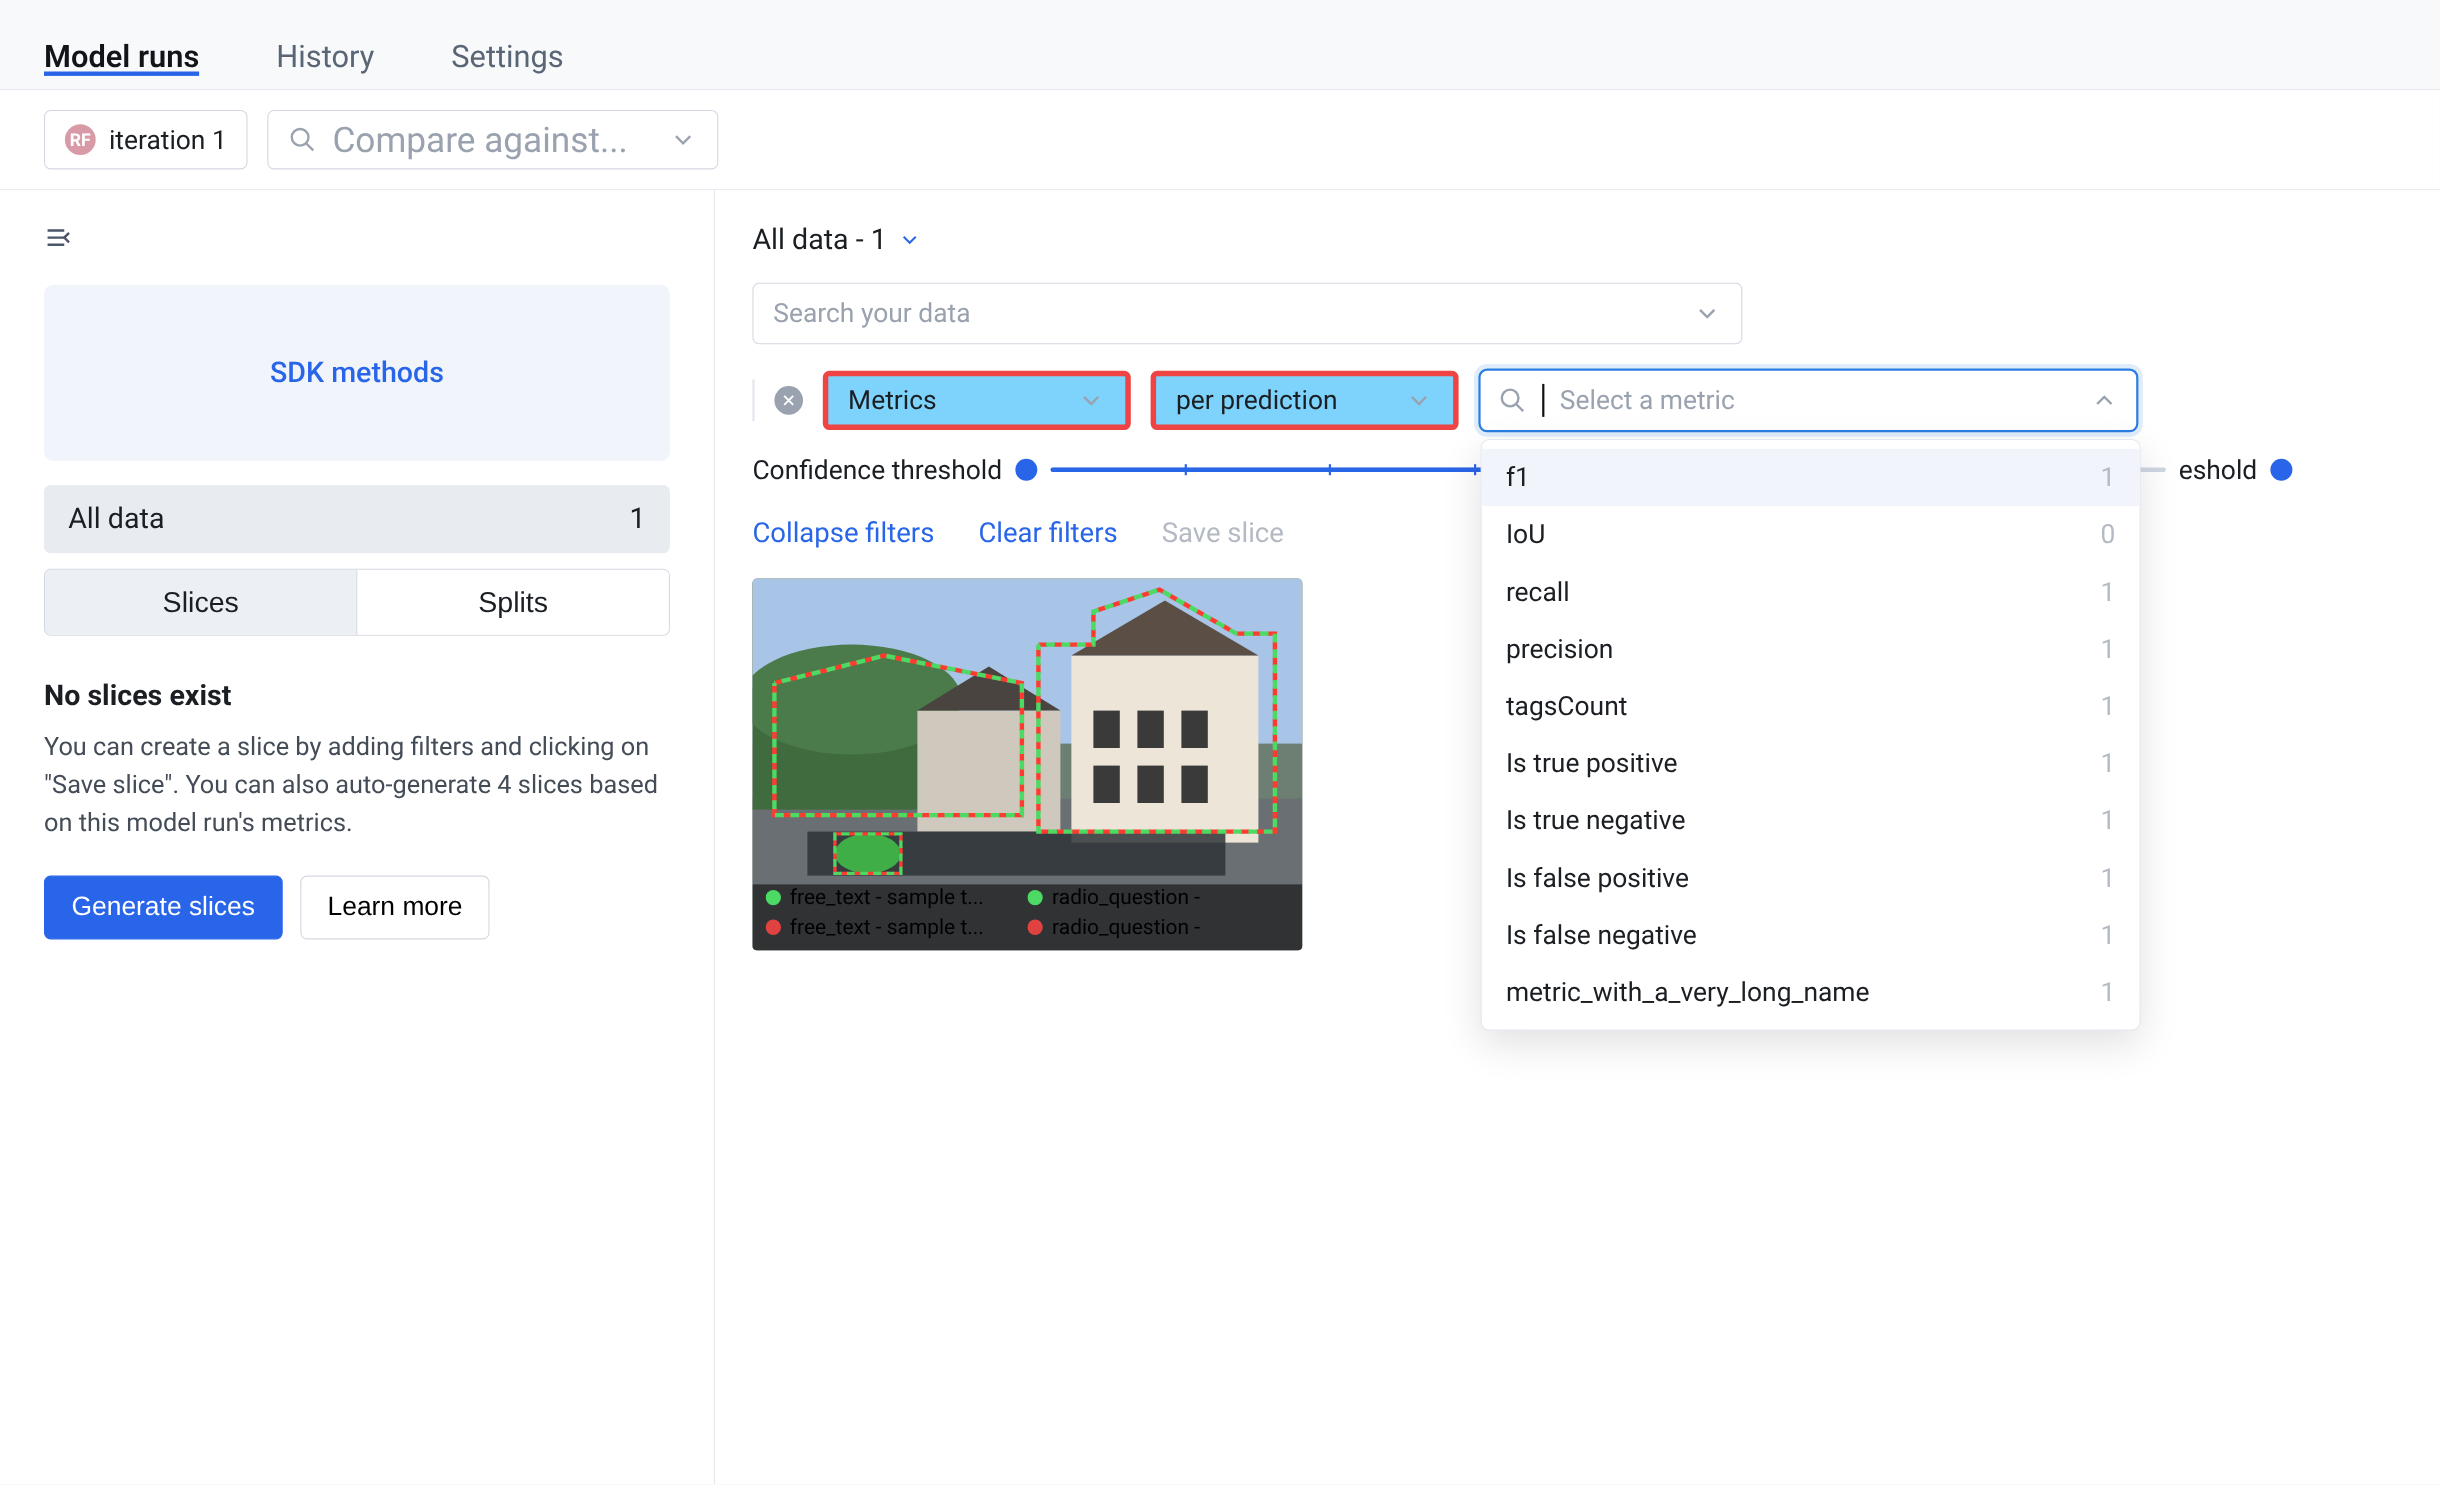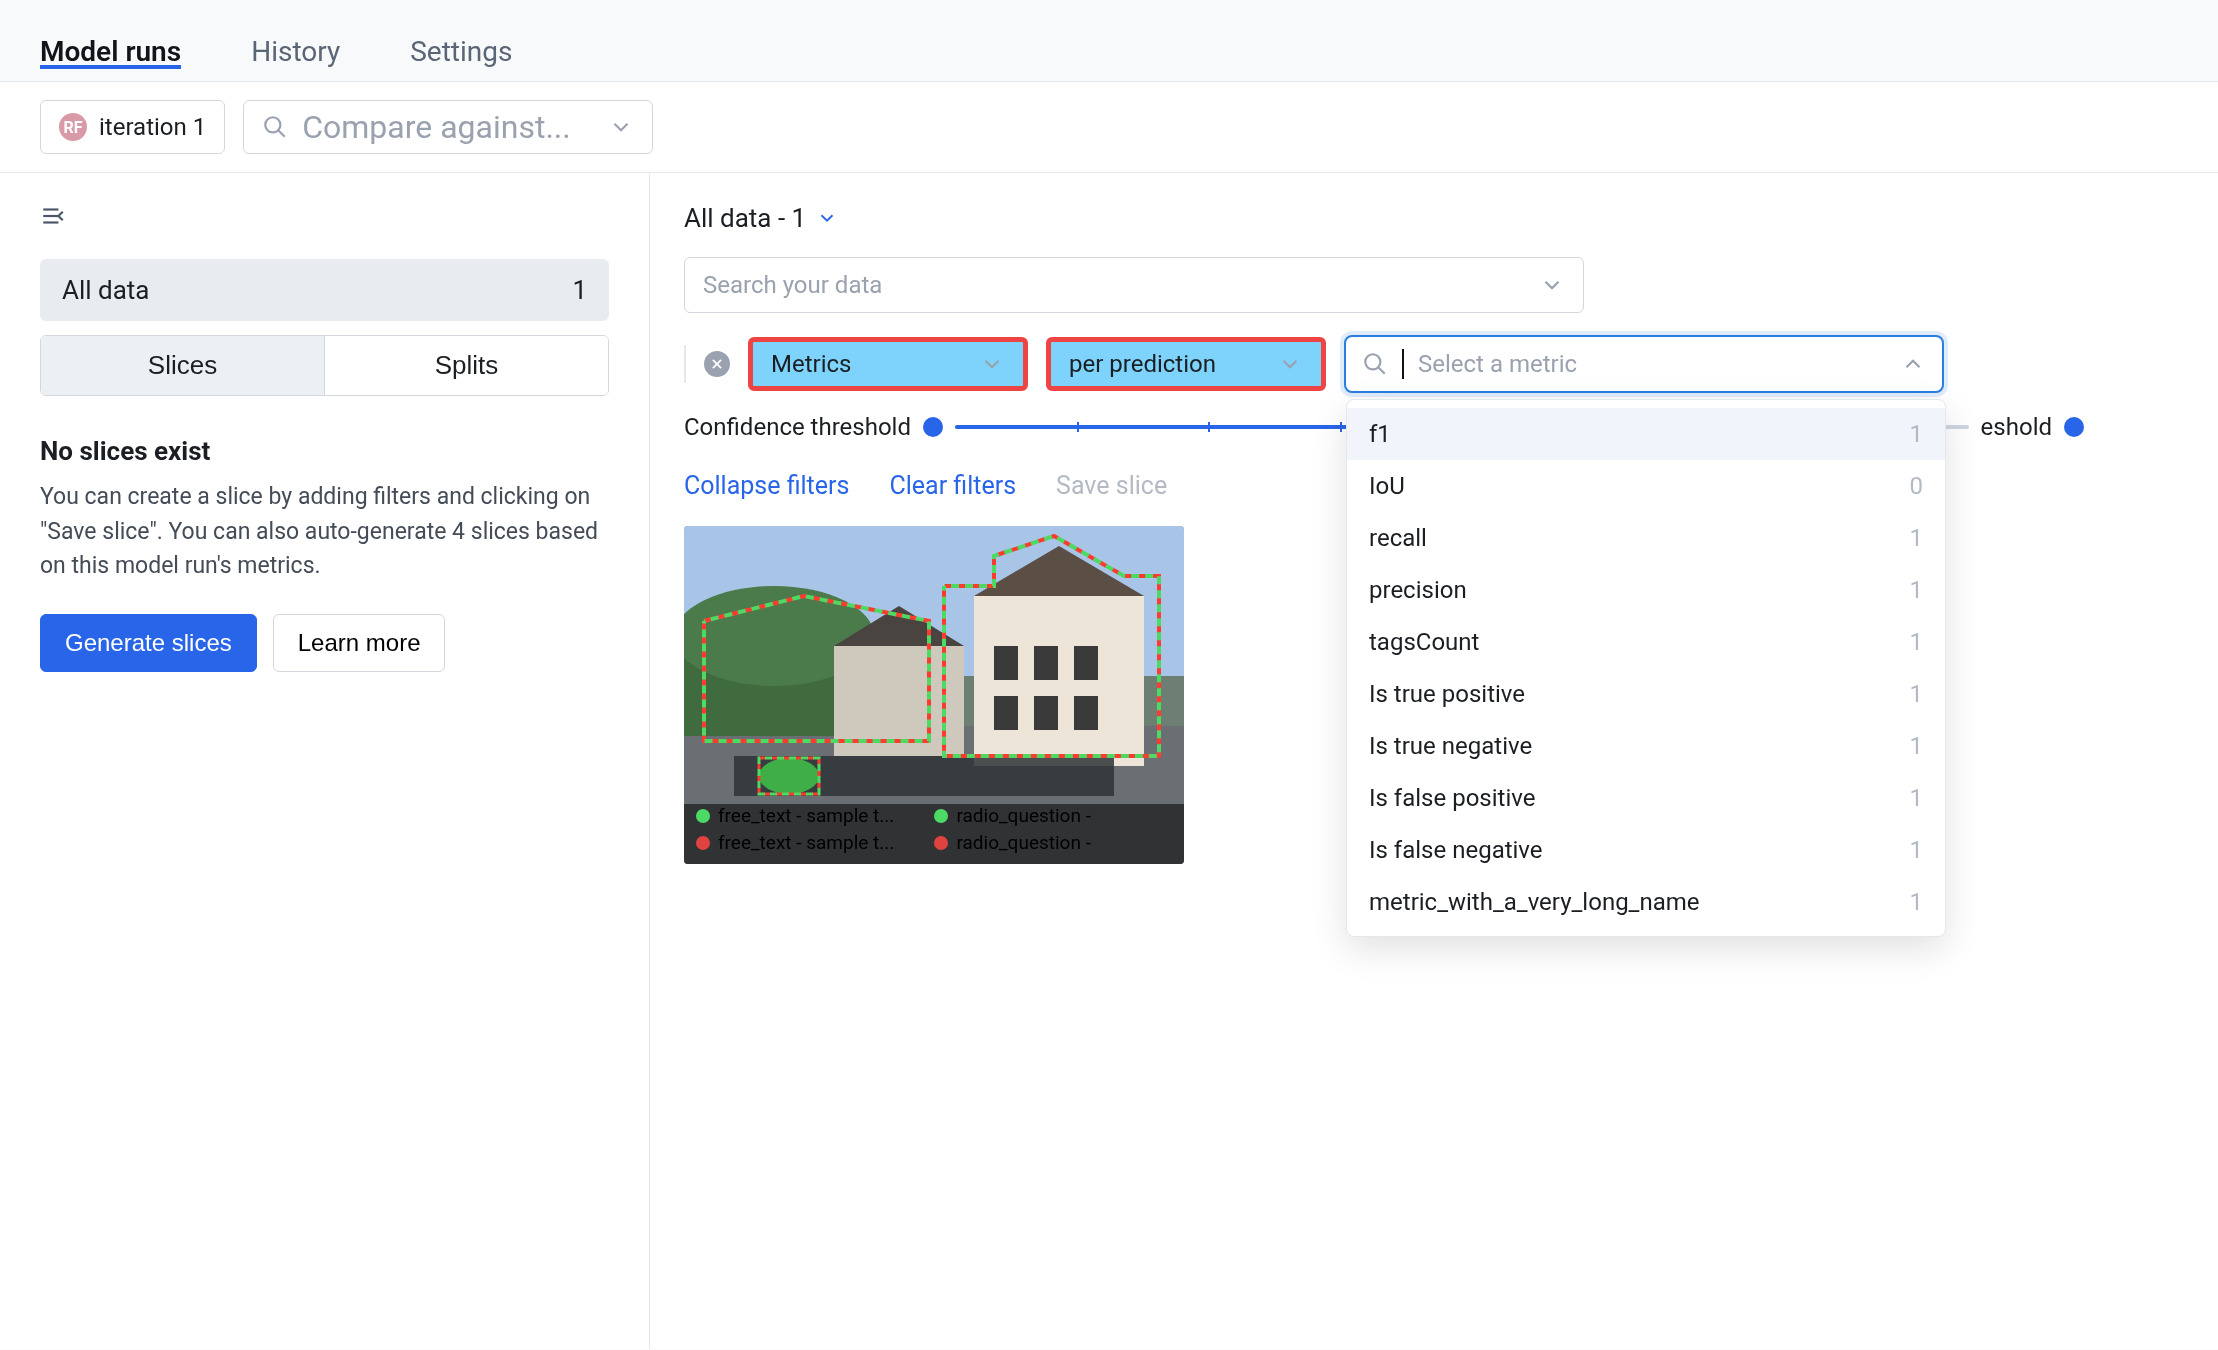--- a/index.html
+++ b/index.html
@@ -376,20 +376,23 @@
   <div class="left-panel">
     <div class="collapse-handle">
       <svg class="icon" viewBox="0 0 24 24">
           <line x1="3" y1="6" x2="17" y2="6"></line>
           <line x1="3" y1="12" x2="17" y2="12"></line>
           <line x1="3" y1="18" x2="17" y2="18"></line>
           <polyline points="21 8 17 12 21 16"></polyline>
         </svg>
     </div>
 
+    <div class="sdk-card">
+      <span>SDK methods</span>
+    </div>
 
     <div class="all-data-row">
       <span>All data</span>
       <span>1</span>
     </div>
 
     <div class="seg">
       <button class="active">Slices</button>
       <button>Splits</button>
     </div>

